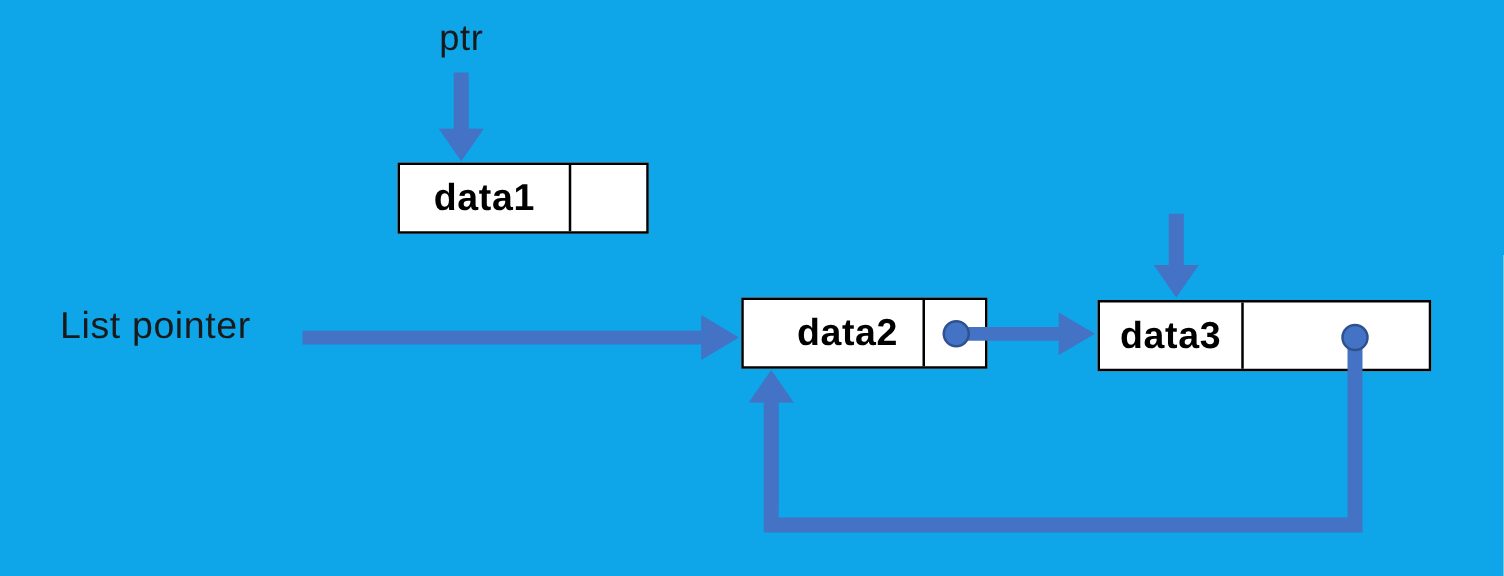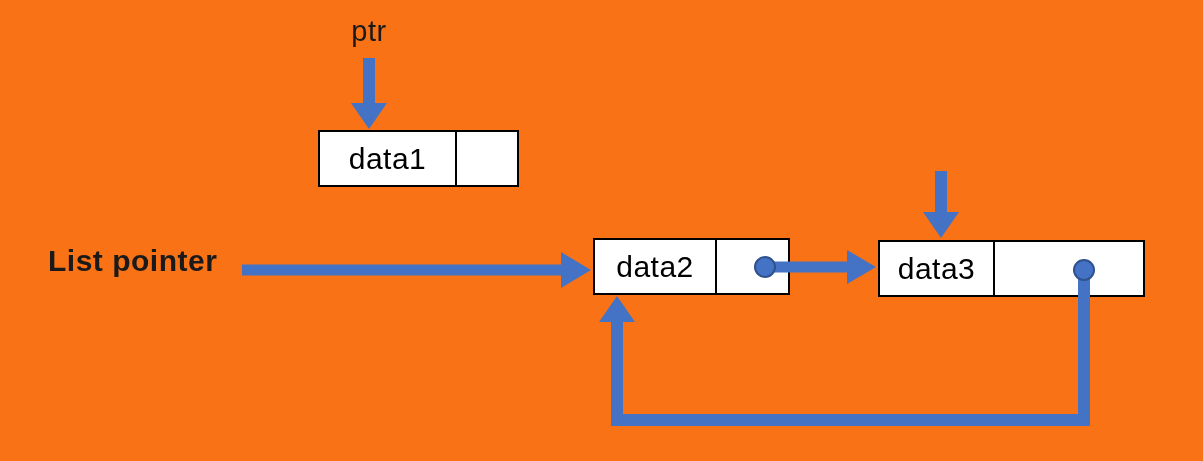--- a/index.html
+++ b/index.html
@@ -5,21 +5,21 @@
   html, body {
     margin: 0;
     padding: 0;
     background: #ffffff;
     font-family: "Liberation Sans", sans-serif;
   }
   .canvas {
     position: relative;
     width: 1203px;
     height: 461px;
-    background: #f97316;
+    background: #0ea5e9;
     overflow: hidden;
   }
   .float-label {
     position: absolute;
     color: #1a1a1a;
     font-size: 29px;
     font-weight: 400;
     white-space: nowrap;
     letter-spacing: 0.5px;
     line-height: 1;
@@ -33,42 +33,42 @@
     box-sizing: border-box;
     border: 2.5px solid #000000;
     background: #ffffff;
     height: 57px;
   }
   .node .cell-data {
     display: flex;
     align-items: center;
     justify-content: center;
     box-sizing: border-box;
-    font-weight: 400;
+    font-weight: 700;
     font-size: 30px;
     color: #000000;
     border-right: 2.5px solid #000000;
     letter-spacing: 0.5px;
   }
   .node .cell-ptr {
     flex: 1 1 auto;
     display: flex;
     align-items: center;
     justify-content: center;
   }
   #node1 { left: 318px; top: 130px; width: 201px; }
   #node1 .cell-data { width: 137px; }
   #node2 { left: 593px; top: 238px; width: 197px; }
-  #node2 .cell-data { width: 122px; }
+  #node2 .cell-data { width: 122px; margin-left: 23px; }
   #node3 { left: 878px; top: 240px; width: 267px; }
   #node3 .cell-data { width: 115px; }
 
   #label-ptr   { left: 369px; top: 17px; }
   #label-prenode { left: 856px; top: 136px; }
-  #label-list-pointer { left: 48px; top: 246px; font-size: 30px; font-weight: bold; }
+  #label-list-pointer { left: 48px; top: 246px; font-size: 30px; }
 
   svg.arrow-layer {
     position: absolute;
     left: 0;
     top: 0;
     width: 1203px;
     height: 461px;
     pointer-events: none;
   }
   .shaft {

